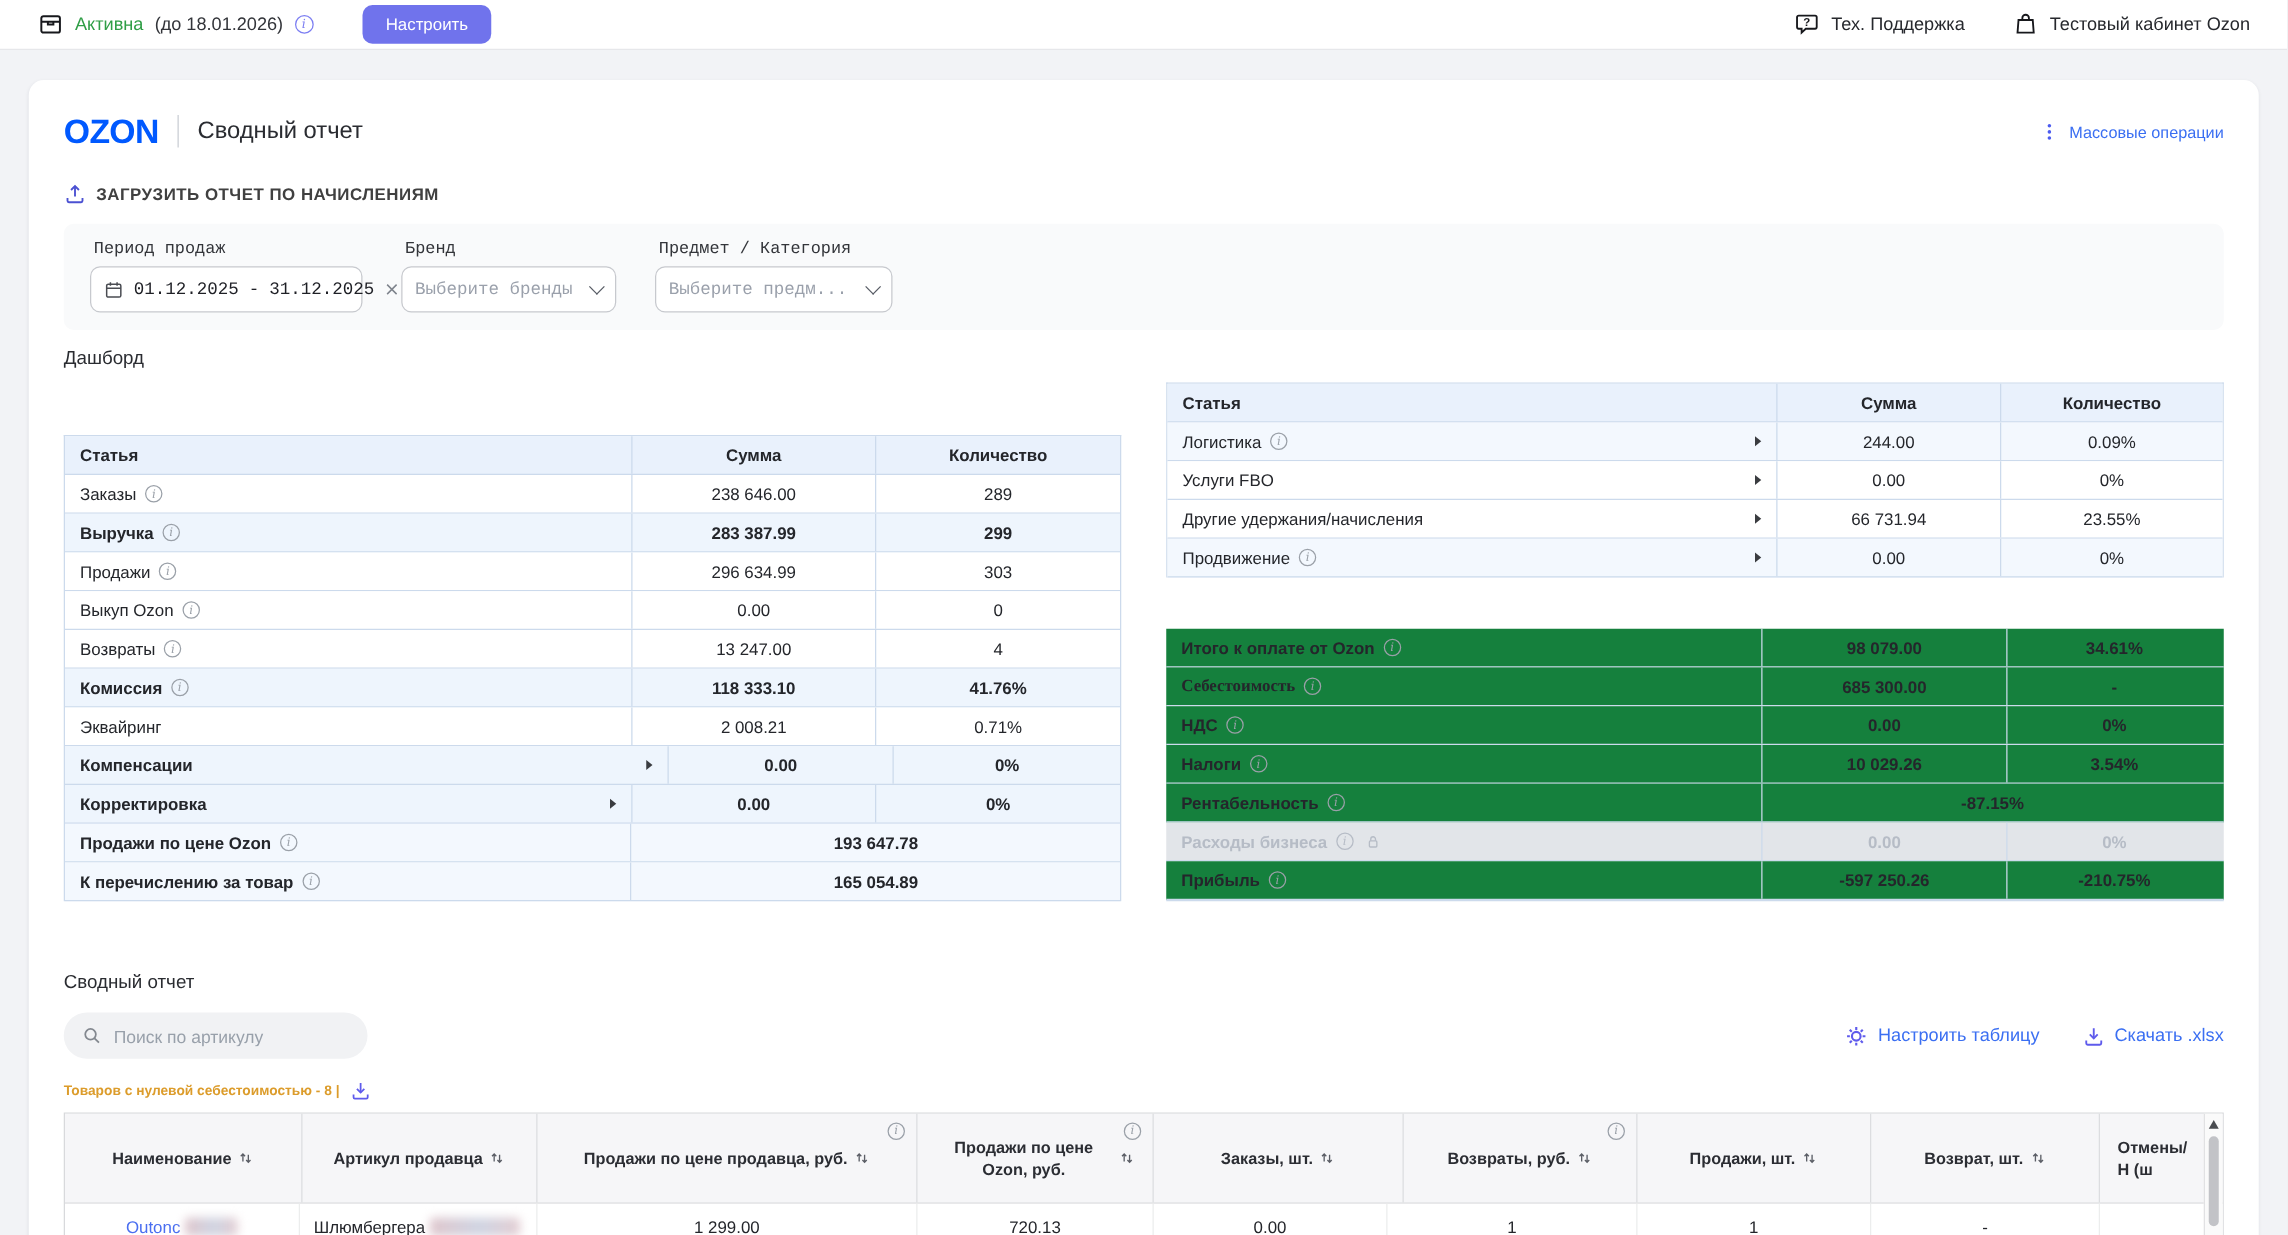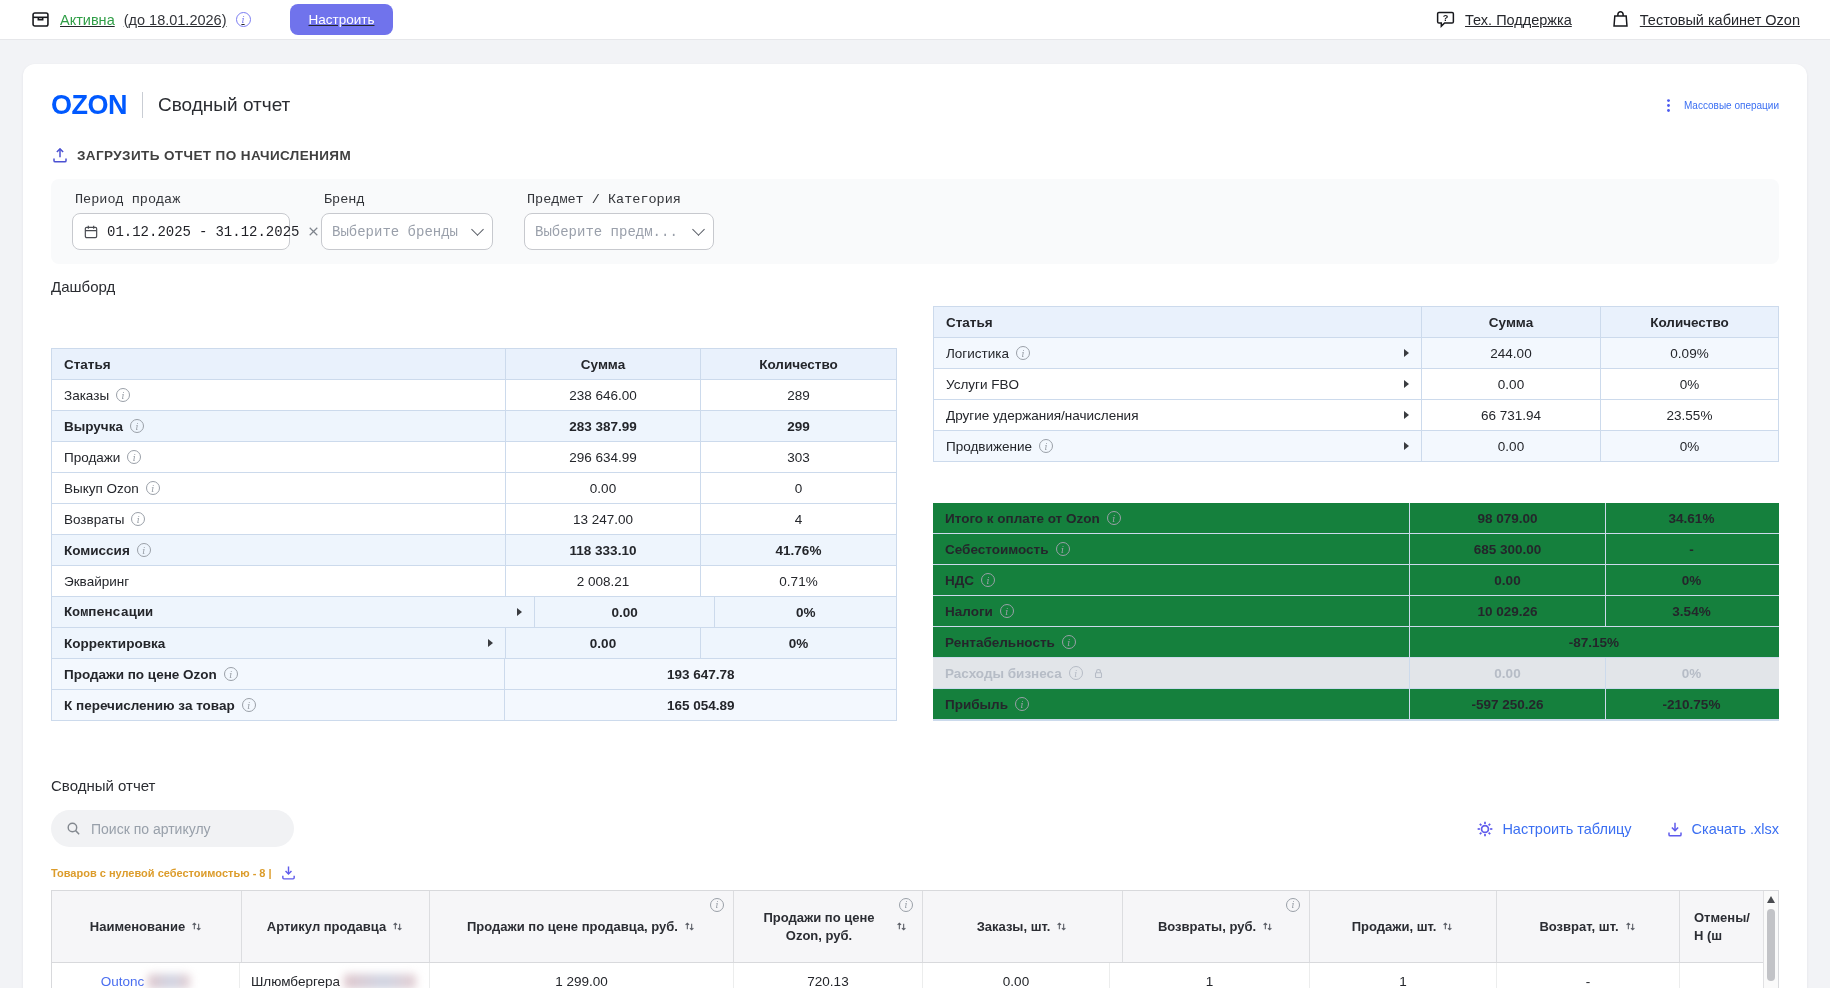--- a/index.html
+++ b/index.html
@@ -2,21 +2,21 @@
 <html><head>
 <meta charset="utf-8">
 <style>
   * { margin:0; padding:0; box-sizing:border-box; }
   html,body { background:#e9ebee; }
   body { font-family:"Liberation Sans","DejaVu Sans",sans-serif; color:#24262b; }
   .screen { position:relative; width:1830px; height:988px; background:#f2f3f6; overflow:hidden; margin:0 auto; }
 
   
   .topbar { position:absolute; top:0; left:0; right:0; height:40px; background:#fff; border-bottom:1px solid #e6e7ea;
-            display:flex; align-items:center; padding:0 30px;text-decoration:underline; }
+            display:flex; align-items:center; padding:0 30px; }
   .tb-left { display:flex; align-items:center; gap:9px; }
   .ico { display:inline-flex; align-items:center; justify-content:center; flex:0 0 auto; }
   .status-green { color:#2f9e46; font-size:14.5px; }
   .status-dark { color:#33353a; font-size:14.5px; }
   .info-badge { width:15px; height:15px; border:1.4px solid #7b7df2; border-radius:50%; color:#7b7df2;
                 font-size:10px; display:inline-flex; align-items:center; justify-content:center; font-family:"DejaVu Serif",serif; font-style:italic; }
   .info-badge::before { content:"i"; }
   .btn-primary { margin-left:30px; background:#7073ec; color:#fff; border:none; border-radius:8px;
                  font-size:13.5px; padding:8px 19px; cursor:pointer; font-family:inherit; }
   .tb-right { margin-left:auto; display:flex; align-items:center; gap:38px; }
@@ -24,21 +24,21 @@
 
   
   .card { position:absolute; top:64px; left:23px; right:23px; bottom:-30px; background:#fff; border-radius:12px;
           box-shadow:0 1px 3px rgba(20,30,60,.07); padding:24px 28px 0 28px; overflow:hidden; }
 
   .card-head { display:flex; align-items:center; height:34px; }
   .logo { font-size:27px; font-weight:bold; letter-spacing:-.5px; color:#0059ff; }
   .head-divider { width:1px; height:26px; background:#c9cdd4; margin:0 15px; }
   .page-title { font-size:19px; color:#2a2c31; }
   .head-right { margin-left:auto; display:flex; align-items:center; gap:7px; cursor:pointer; }
-  .link-blue { color:#3b6ff2; font-size:10px; }
+  .link-blue { color:#3b6ff2; font-size:13px; }
 
   .upload-row { margin-top:24px; display:flex; align-items:center; gap:8px; cursor:pointer; width:max-content; }
   .upload-label { color:#404040; font-size:13.5px; font-weight:bold; letter-spacing:.4px; }
 
   
   .filters { margin-top:15px; background:#f9fafb; border-radius:8px; height:85px; padding:13px 21px 0 21px;
              display:flex; gap:31px;font-family:Liberation Mono, monospace; }
   .f-group { display:flex; flex-direction:column; }
   .f-label { font-size:13.5px; color:#33353a; margin-bottom:6px; margin-left:3px; }
   .f-field { background:#fff; border:1px solid #c7c9ce; border-radius:8px; height:37px; display:flex;
@@ -286,21 +286,21 @@
             <div class="dc dc-num" style="width: 195px;">41.76%</div>
           </div>
           <div class="drow">
             <div class="dc" style="width: 454px;">
               <span>Эквайринг</span>
             </div>
             <div class="dc dc-num" style="width: 195px;">2 008.21</div>
             <div class="dc dc-num" style="width: 195px;">0.71%</div>
           </div>
           <div class="drow em">
-            <div class="dc" style="width: 522px; font-family: Liberation Mono, monospace;">
+            <div class="dc" style="width: 522px;">
               <span>Компенсации</span>
               <span class="expand-arrow"></span>
             </div>
             <div class="dc dc-num" style="width: 195px;">0.00</div>
             <div class="dc dc-num" style="width: 195px;">0%</div>
           </div>
           <div class="drow em">
             <div class="dc" style="width: 454px;">
               <span>Корректировка</span>
               <span class="expand-arrow"></span>
@@ -370,21 +370,21 @@
         <div class="dtable-rb" id="dt-right-bottom">
             <div class="drow b2">
               <div class="dc" style="width: 477px;">
                 <span>Итого к оплате от Ozon</span>
                 <span class="tbl-info"></span>
               </div>
               <div class="dc dc-num" style="width: 196px;">98 079.00</div>
               <div class="dc dc-num" style="width: 171px;">34.61%</div>
             </div>
             <div class="drow b2">
-              <div class="dc" style="width: 477px;">
+              <div class="dc" style="width: 477px; font-family: Liberation Serif, serif;">
                 <span>Себестоимость</span>
                 <span class="tbl-info"></span>
               </div>
               <div class="dc dc-num" style="width: 196px;">685 300.00</div>
               <div class="dc dc-num" style="width: 171px;">-</div>
             </div>
             <div class="drow b2">
               <div class="dc" style="width: 477px;">
                 <span>НДС</span>
                 <span class="tbl-info"></span>

